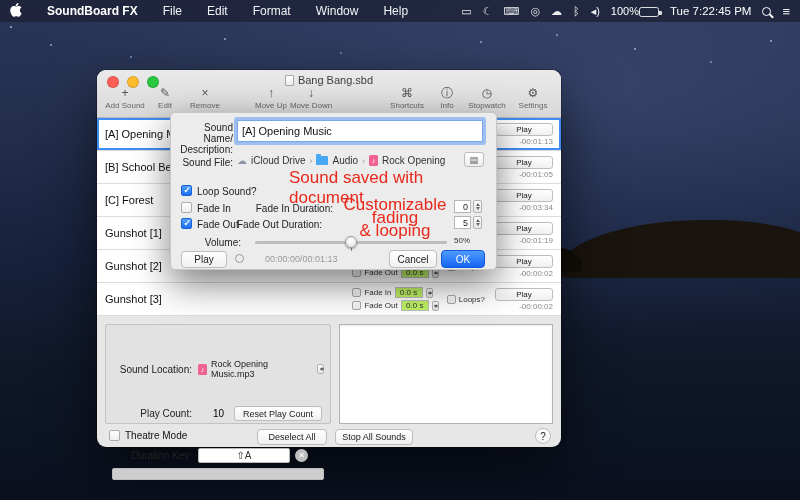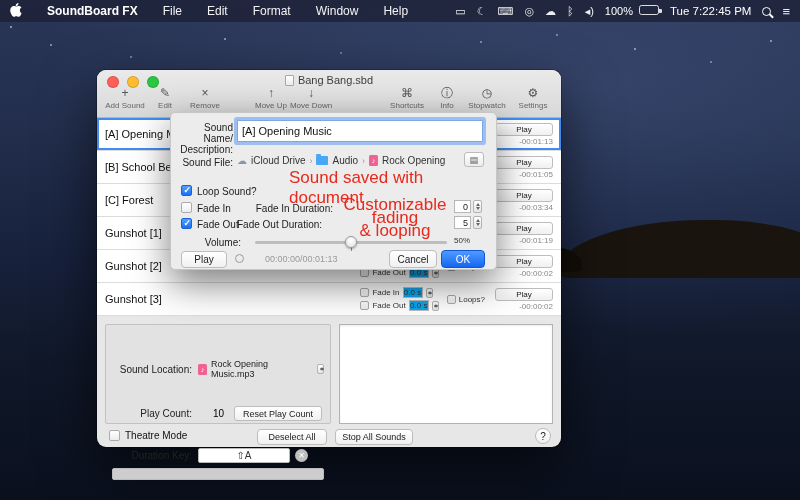--- a/index.html
+++ b/index.html
@@ -20,21 +20,21 @@
     border-radius:60% 50% 8% 8% / 100% 80% 10% 10%;}
 
   
   .menubar{position:absolute;left:0;top:0;right:0;height:22px;display:flex;align-items:center;
     background:rgba(28,32,52,.78);color:#fff;font-size:12px;padding:0 10px;z-index:50;}
   .mb-left{display:flex;align-items:center;gap:25px;}
   .mb-app{font-weight:bold;}
   .mb-menu{opacity:.95;}
   .mb-right{margin-left:auto;display:flex;align-items:center;gap:11px;}
   .mb-ic{font-size:11px;opacity:.92;line-height:1;}
-  .battery-wrap{display:flex;align-items:flex-start;gap:6px;}
+  .battery-wrap{display:flex;align-items:flex-end;gap:0;}
   .battery{width:20px;height:10px;border:1px solid rgba(255,255,255,.85);border-radius:2.5px;position:relative;padding:1px;}
   .battery::after{content:"";position:absolute;right:-3.5px;top:2.5px;width:2.5px;height:4px;background:rgba(255,255,255,.85);border-radius:0 1px 1px 0;}
   .battery .fill{width:100%;height:100%;background:#fff;border-radius:1px;}
   .search-ic{width:9px;height:9px;border:1.5px solid #fff;border-radius:50%;position:relative;display:inline-block;}
   .search-ic::after{content:"";position:absolute;width:5px;height:1.5px;background:#fff;transform:rotate(45deg);right:-4px;bottom:-2px;}
 
   
   .window{position:absolute;left:97px;top:70px;width:464px;height:377px;background:#e7e7e7;
     border-radius:9px;box-shadow:0 22px 55px rgba(0,0,0,.6), 0 0 0 1px rgba(0,0,0,.25);}
   .chrome{position:relative;height:48px;background:linear-gradient(#eaeaea,#d8d8d8);
@@ -65,21 +65,21 @@
   .loops-group{display:flex;align-items:center;gap:3px;font-size:8px;color:#333;}
   .play-col{display:flex;flex-direction:column;align-items:flex-end;gap:1px;width:60px;}
   .row-time{font-size:8px;color:#888;}
 
   
   .cb{display:inline-block;width:11px;height:11px;border:1px solid #ababab;border-radius:2px;
     background:linear-gradient(#fff,#ededed);position:relative;flex:none;}
   .cb.sm{width:9px;height:9px;}
   .cb.checked{background:linear-gradient(#53a2ff,#1a6ef5);border-color:#1a63d6;}
   .cb.checked::after{content:"✓";position:absolute;left:1.5px;top:-1.5px;font-size:9px;color:#fff;font-weight:bold;}
-  .minif{width:20px;height:11px;background:#0ea5e9;border:1px solid #bdbdbd;font-size:8px;color:#333;
+  .minif{width:28px;height:11px;background:#bef264;border:1px solid #bdbdbd;font-size:8px;color:#333;
     display:flex;align-items:center;justify-content:center;flex:none;}
   .stepper{display:inline-block;width:9px;height:13px;background:linear-gradient(#fff,#e6e6e6);
     border:1px solid #b2b2b2;border-radius:2px;position:relative;flex:none;}
   .stepper.sm{width:7px;height:10px;}
   .stepper::before{content:"";position:absolute;left:1.5px;top:2px;border-left:2.5px solid transparent;border-right:2.5px solid transparent;border-bottom:3px solid #666;}
   .stepper::after{content:"";position:absolute;left:1.5px;bottom:2px;border-left:2.5px solid transparent;border-right:2.5px solid transparent;border-top:3px solid #666;}
   .btn{display:flex;align-items:center;justify-content:center;background:linear-gradient(#fff,#f0f0f0);
     border:1px solid #bdbdbd;border-radius:4px;font-size:10px;color:#222;cursor:default;}
   .mini-play{width:58px;height:13px;font-size:8px;border-radius:3px;}
 

